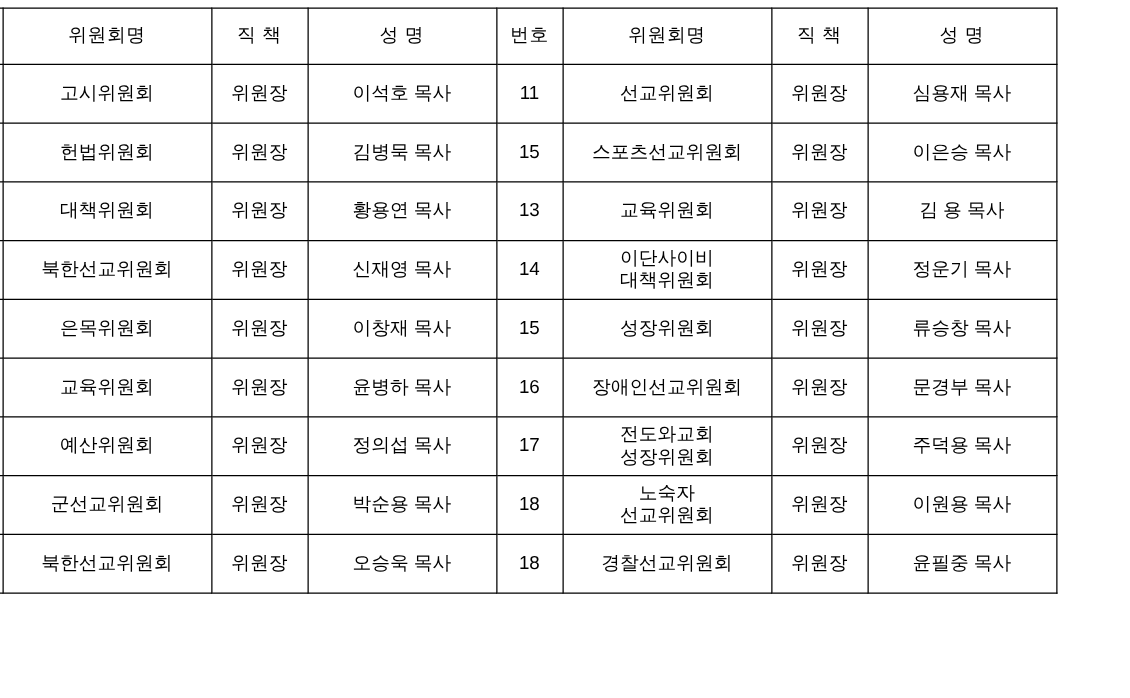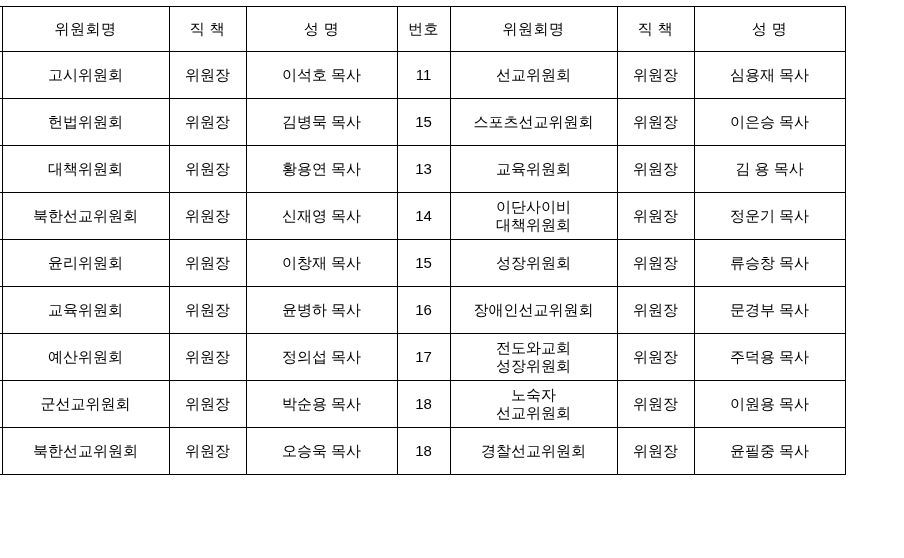--- a/index.html
+++ b/index.html
@@ -111,21 +111,21 @@
           <td class="col-name">북한선교위원회</td>
           <td class="col-role">위원장</td>
           <td class="col-person">신재영 목사</td>
           <td class="col-num">14</td>
           <td class="col-name two-line">이단사이비<br>대책위원회</td>
           <td class="col-role">위원장</td>
           <td class="col-person">정운기 목사</td>
         </tr>
         <tr>
           <td class="col-num">5</td>
-          <td class="col-name">윤리위원회</td>
+          <td class="col-name">은목위원회</td>
           <td class="col-role">위원장</td>
           <td class="col-person">이창재 목사</td>
           <td class="col-num">15</td>
           <td class="col-name">성장위원회</td>
           <td class="col-role">위원장</td>
           <td class="col-person">류승창 목사</td>
         </tr>
         <tr>
           <td class="col-num">6</td>
           <td class="col-name">교육위원회</td>

